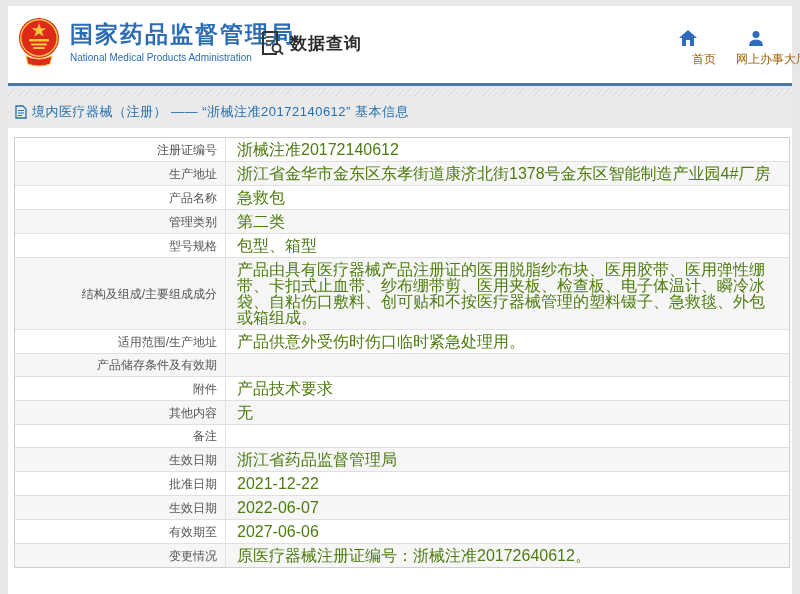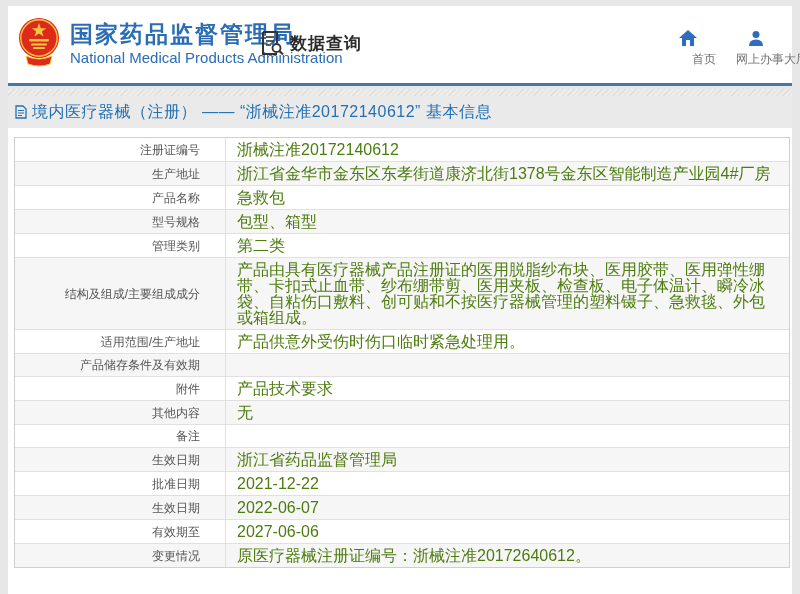--- a/index.html
+++ b/index.html
@@ -5,46 +5,46 @@
   html,body{margin:0;padding:0;width:800px;height:594px;overflow:hidden;
     font-family:"Liberation Sans","DejaVu Sans",sans-serif;background:#e7e7e7;}
   .page{position:relative;width:800px;height:594px;background:#e7e7e7;}
 
   
   .header-card{position:absolute;left:8px;top:6px;width:784px;height:80px;
     background:#ffffff;border-bottom:3px solid #4a77a8;box-sizing:border-box;}
   .emblem{position:absolute;left:8px;top:10px;width:46px;height:52px;}
   .brand{position:absolute;left:62px;top:14px;}
   .brand-cn{font-size:23px;font-weight:bold;color:#2a6db5;letter-spacing:2px;line-height:28px;}
-  .brand-en{font-size:15px;color:#2a6db5;line-height:15px;margin-top:2px;}
+  .brand-en{font-size:10px;color:#2a6db5;line-height:15px;margin-top:2px;}
   .data-query{position:absolute;left:252px;top:24px;display:flex;align-items:center;cursor:pointer;}
   .data-query .dq-text{font-size:17px;color:#2b2b2b;font-weight:600;margin-left:6px;letter-spacing:1px;}
   .hnav{position:absolute;top:24px;display:flex;flex-direction:column;align-items:center;cursor:pointer;}
-  .hnav .hnav-label{font-size:12px;color:#737373;margin-top:5px;white-space:nowrap;margin-left:32px;}
+  .hnav .hnav-label{font-size:12px;color:#a16207;margin-top:5px;white-space:nowrap;margin-left:32px;}
   .hnav-home{left:660px;width:40px;}
   .hnav-hall{left:710px;width:76px;}
 
   
   .dot-strip{position:absolute;left:8px;top:89px;width:784px;height:7px;
     background:repeating-linear-gradient(135deg,#dedede 0 1px,#ececec 1px 4px);}
 
   
   .crumb-bar{position:absolute;left:8px;top:96px;width:784px;height:32px;background:#eaeaea;
     display:flex;align-items:center;}
-  .crumb-text{font-size:16px;color:#2470b3;margin-left:5px;letter-spacing:0.5px;}
+  .crumb-text{font-size:13px;color:#2470b3;margin-left:5px;letter-spacing:0.5px;}
   .crumb-icon{margin-left:7px;display:flex;align-items:center;}
 
   
   .panel{position:absolute;left:8px;top:128px;width:784px;height:466px;background:#ffffff;}
   .reg-table{position:absolute;left:6px;top:9px;width:776px;
     border:1px solid #cfcfcf;box-sizing:border-box;background:#fff;}
   .trow{display:flex;border-top:1px solid #e0e0e0;background:#ffffff;}
   .trow:first-child{border-top:none;}
   .trow:nth-child(even){background:#f6f6f6;}
-  .tlabel{width:211px;box-sizing:border-box;text-align:right;padding:4px 25px 3px 6px;
+  .tlabel{width:211px;box-sizing:border-box;text-align:right;padding:4px 8px 3px 6px;
     font-size:12px;line-height:15px;color:#555;border-right:1px solid #e0e0e0;
     display:flex;justify-content:flex-end;align-items:center;}
   .tvalue{flex:1;box-sizing:border-box;padding:4px 10px 3px 11px;font-size:16px;
     line-height:16px;color:#4d7c0f;display:flex;align-items:center;word-break:break-all;}
 
   svg{display:block;}
 </style>
 </head>
 <body>
 
@@ -126,26 +126,26 @@
       </div>
       <div class="trow">
         <div class="tlabel">生产地址</div>
         <div class="tvalue">浙江省金华市金东区东孝街道康济北街1378号金东区智能制造产业园4#厂房</div>
       </div>
       <div class="trow">
         <div class="tlabel">产品名称</div>
         <div class="tvalue">急救包</div>
       </div>
       <div class="trow">
+        <div class="tlabel">管理类别</div>
+        <div class="tvalue">第二类</div>
+      </div>
+      <div class="trow">
         <div class="tlabel">型号规格</div>
         <div class="tvalue">包型、箱型</div>
-      </div>
-      <div class="trow">
-        <div class="tlabel">管理类别</div>
-        <div class="tvalue">第二类</div>
       </div>
       <div class="trow">
         <div class="tlabel">结构及组成/主要组成成分</div>
         <div class="tvalue">产品由具有医疗器械产品注册证的医用脱脂纱布块、医用胶带、医用弹性绷带、卡扣式止血带、纱布绷带剪、医用夹板、检查板、电子体温计、瞬冷冰袋、自粘伤口敷料、创可贴和不按医疗器械管理的塑料镊子、急救毯、外包或箱组成。</div>
       </div>
       <div class="trow">
         <div class="tlabel">适用范围/生产地址</div>
         <div class="tvalue">产品供意外受伤时伤口临时紧急处理用。</div>
       </div>
       <div class="trow">

